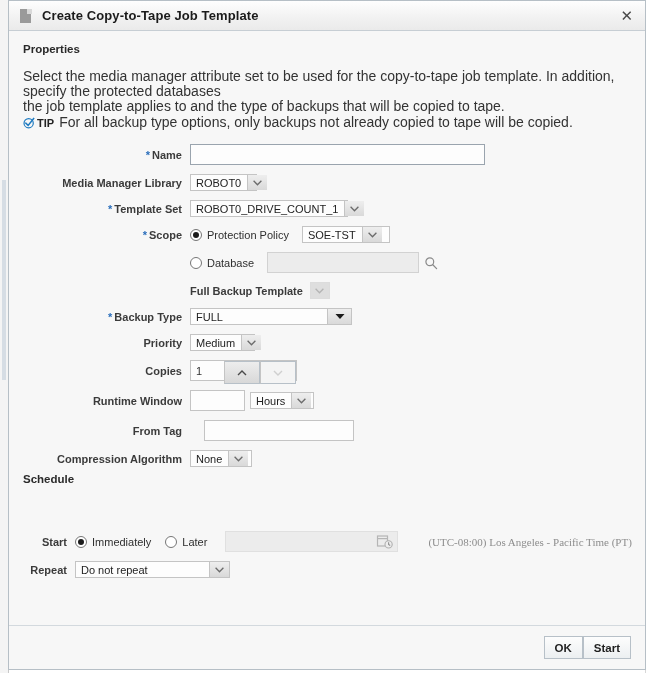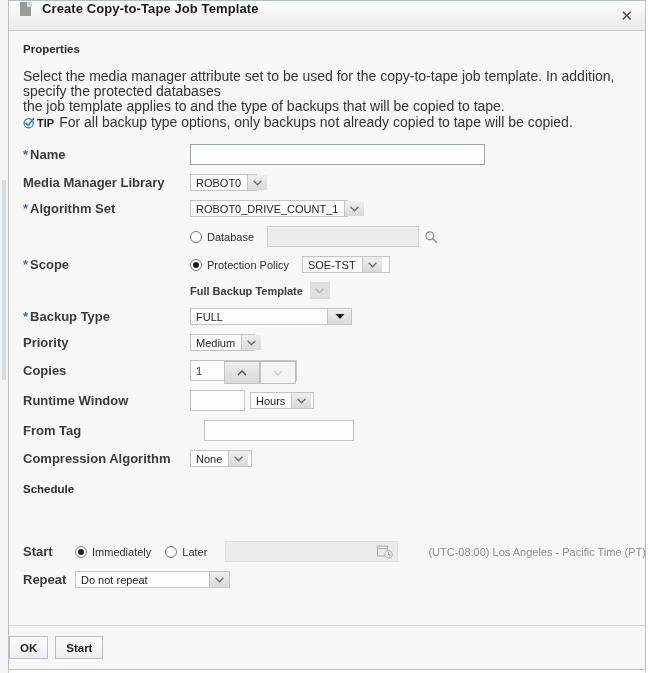--- a/index.html
+++ b/index.html
@@ -41,21 +41,21 @@
     left: 8px; top: 0px; width: 638px; height: 670px;
     background: #f7f7f7;
     border: 1px solid #b6bfc6;
     box-sizing: border-box;
     display: flex; flex-direction: column;
   }
   #titlebar {
     height: 30px; flex: 0 0 30px;
     background: linear-gradient(to bottom,#fefefe 0%, #f2f2f2 55%, #eaeaea 100%);
     border-bottom: 1px solid #c7ced4;
-    display: flex; align-items: flex-start;
+    display: flex; align-items: center;
     padding: 0 8px 0 10px;
     box-sizing: border-box;
     position: relative;
   }
   #title-icon { width: 14px; height: 16px; margin-right: 9px; position: relative; flex: 0 0 auto;}
   #title-icon .pg {
     position:absolute; left:1px; top:1px; width:11px; height:14px;
     background:#9a9a9a;
   }
   #title-icon .fold {
@@ -87,22 +87,22 @@
     font-size: 14px; color: #333; line-height: 15px;
   }
 
   
   .row {
     display: flex; align-items: center;
     margin-bottom: 9px;
   }
   .lbl {
     width: 167px; flex: 0 0 167px;
-    padding-right: 8px;
-    font-size: 13px; font-weight: bold; color: #3b3b3b;
+    text-align: right; padding-right: 8px;
+    font-size: 11px; font-weight: bold; color: #3b3b3b;
     box-sizing: border-box;
     white-space: nowrap;
   }
   .req { color: #2a6ebb; font-weight: bold; margin-right: 2px; }
 
   
   .tin {
     height: 21px; box-sizing: border-box;
     border: 1px solid #c4c4c4;
     background: #fdfdfd;
@@ -163,29 +163,29 @@
   .tip-line { display:flex; align-items:center; margin-top:1px; }
   .tip-ico { width:12px; height:12px; margin-right:2px; flex:0 0 12px; }
   .tip-word { font-weight:bold; font-size:11px; color:#222; margin-right:5px;}
 
   
   .mag { width:14px; height:14px; margin-left:5px; flex:0 0 14px; }
 
   
   .date-ico { width:18px; height:16px; flex:0 0 18px; }
 
-  .tz { font-size:11px; color:#8d8d8d; margin-left:30px; white-space:nowrap;}
+  .tz { font-size:11px; color:#8d8d8d; margin-left:30px; white-space:nowrap;font-family:Liberation Serif, serif;}
 
   
   #dlg-footer {
     flex: 0 0 44px; height:44px;
     border-top: 1px solid #d3d9de;
     background: #f7f7f7;
-    display:flex; align-items:center; 
-    padding-right: 14px; box-sizing:border-box; gap: 7px;
+    display:flex; align-items:center; justify-content:flex-end;
+    padding-right: 14px; box-sizing:border-box; 
   }
   .btn {
     min-width: 36px; height: 23px;
     border: 1px solid #b7c0c8;
     background: linear-gradient(to bottom,#fdfdfd,#eceff1);
     font-family:"Liberation Sans", sans-serif;
     font-size: 11.5px; font-weight: bold; color:#1f1f1f;
     padding: 0 10px; cursor:pointer;
     box-sizing:border-box;
   }
@@ -247,58 +247,58 @@
             <div class="val">ROBOT0</div>
             <div class="arw">
               <svg width="9" height="6" viewBox="0 0 9 6">
                   <path d="M0.6 0.8 L4.5 4.8 L8.4 0.8" fill="none" stroke="#6b6b6b" stroke-width="1.3"></path>
                 </svg>
             </div>
           </div>
         </div>
 
         <div class="row">
-          <div class="lbl"><span class="req">*</span><span>Algorithm Set</span></div>
+          <div class="lbl"><span class="req">*</span><span>Template Set</span></div>
           <div class="sel" style="width:158px">
             <div class="val">ROBOT0_DRIVE_COUNT_1</div>
+            <div class="arw">
+              <svg width="9" height="6" viewBox="0 0 9 6">
+                  <path d="M0.6 0.8 L4.5 4.8 L8.4 0.8" fill="none" stroke="#6b6b6b" stroke-width="1.3"></path>
+                </svg>
+            </div>
+          </div>
+        </div>
+
+        <div class="row">
+          <div class="lbl"><span class="req">*</span><span>Scope</span></div>
+          <div class="radio-wrap">
+            <span class="radio on"></span>
+            <span class="radio-lbl">Protection Policy</span>
+          </div>
+          <div class="sel" style="width:88px;margin-left:7px">
+            <div class="val">SOE-TST</div>
             <div class="arw">
               <svg width="9" height="6" viewBox="0 0 9 6">
                   <path d="M0.6 0.8 L4.5 4.8 L8.4 0.8" fill="none" stroke="#6b6b6b" stroke-width="1.3"></path>
                 </svg>
             </div>
           </div>
         </div>
 
         <div class="row">
           <div class="lbl">&nbsp;</div>
           <div class="radio-wrap">
             <span class="radio"></span>
             <span class="radio-lbl">Database</span>
           </div>
           <input class="tin" style="width: 152px; margin-left: 7px;" type="text" disabled="" value="">
           <svg class="mag" viewBox="0 0 14 14">
             <circle cx="5.8" cy="5.8" r="3.9" fill="none" stroke="#8a8a8a" stroke-width="1.2"></circle>
             <path d="M8.8 8.8 L12.6 12.6" stroke="#8a8a8a" stroke-width="1.3" stroke-linecap="round"></path>
           </svg>
-        </div>
-
-        <div class="row">
-          <div class="lbl"><span class="req">*</span><span>Scope</span></div>
-          <div class="radio-wrap">
-            <span class="radio on"></span>
-            <span class="radio-lbl">Protection Policy</span>
-          </div>
-          <div class="sel" style="width:88px;margin-left:7px">
-            <div class="val">SOE-TST</div>
-            <div class="arw">
-              <svg width="9" height="6" viewBox="0 0 9 6">
-                  <path d="M0.6 0.8 L4.5 4.8 L8.4 0.8" fill="none" stroke="#6b6b6b" stroke-width="1.3"></path>
-                </svg>
-            </div>
-          </div>
         </div>
 
         <div class="row">
           <div class="lbl">&nbsp;</div>
           <div style="font-size:11px;font-weight:bold;color:#3b3b3b;margin-right:7px">Full Backup Template</div>
           <div class="sel disabled" style="width:20px">
             <div class="arw" style="width:18px;flex:0 0 18px;border-left:none">
               <svg width="9" height="6" viewBox="0 0 9 6">
                   <path d="M0.6 0.8 L4.5 4.8 L8.4 0.8" fill="none" stroke="#b4b4b4" stroke-width="1.3"></path>
                 </svg>
@@ -358,21 +358,21 @@
                 </svg>
             </div>
           </div>
         </div>
 
         <div class="row">
           <div class="lbl">From Tag</div>
           <input class="tin" style="width: 150px; margin-left: 14px;" type="text" value="">
         </div>
 
-        <div class="row" style="margin-bottom:16px">
+        <div class="row" style="margin-bottom:6px">
           <div class="lbl">Compression Algorithm</div>
           <div class="sel" style="width:62px">
             <div class="val">None</div>
             <div class="arw">
               <svg width="9" height="6" viewBox="0 0 9 6">
                   <path d="M0.6 0.8 L4.5 4.8 L8.4 0.8" fill="none" stroke="#6b6b6b" stroke-width="1.3"></path>
                 </svg>
             </div>
           </div>
         </div>

